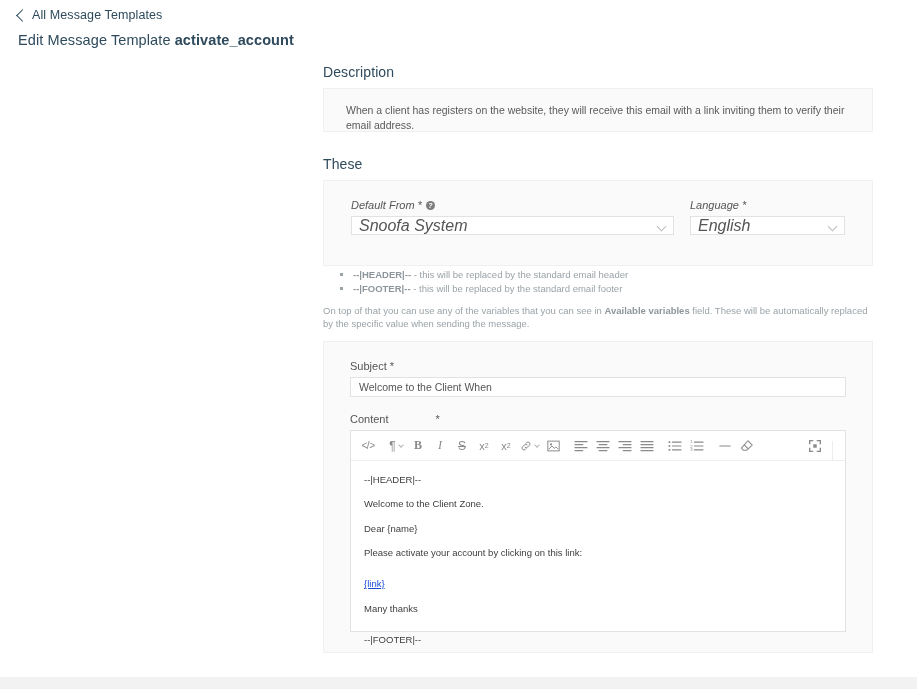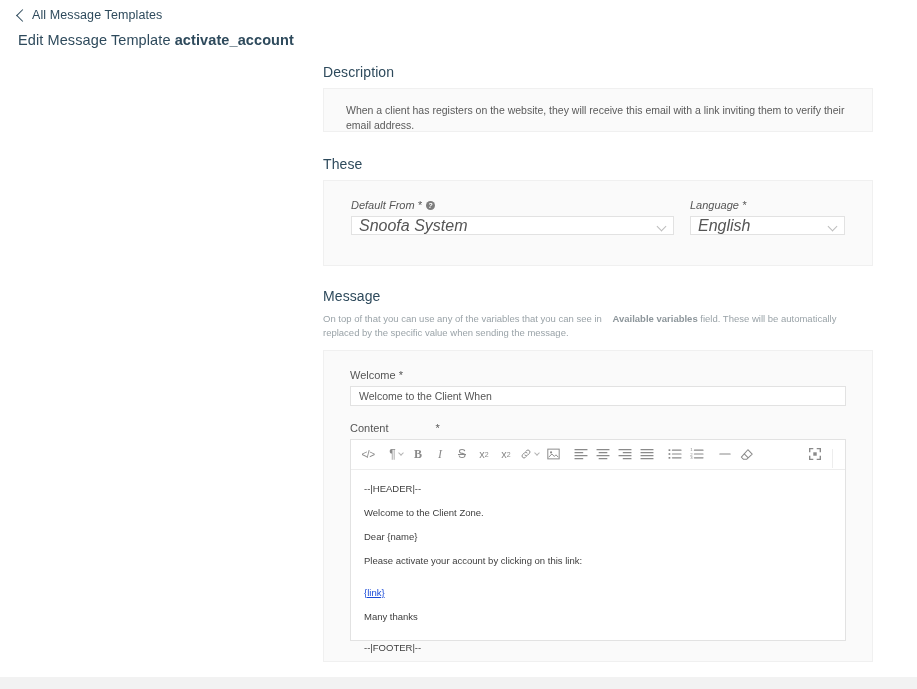--- a/index.html
+++ b/index.html
@@ -150,21 +150,21 @@
     line-height: 1.45;
   }
   .msg-list li b { color: #8d969b; }
   .msg-note {
     font-size: 9.5px;
     color: #9aa3a8;
     line-height: 1.45;
     margin: 8px 0 0 0;
     width: 545px;
   }
-  .msg-note b { color: #8d969b; margin-left: 8px; }
+  .msg-note b { color: #8d969b; }
 
   
   .panel-form {
     margin-top: 10px;
     padding: 18px 26px 20px 26px;
   }
 
   .input-box {
     background: #fff;
     border: 1px solid #e2e2e2;
@@ -298,29 +298,36 @@
         </div>
         <div class="select-box">
           <span>English</span>
           <span class="select-caret"></span>
         </div>
       </div>
 
     </div>
   </div>
 
-  <h2 class="section-title h-message">Message</h2>
+  <ul class="msg-list">
+    <li>
+      <b>--|HEADER|--</b><span> - this will be replaced by the standard email header</span>
+    </li>
+    <li>
+      <b>--|FOOTER|--</b><span> - this will be replaced by the standard email footer</span>
+    </li>
+  </ul>
   <p class="msg-note">
     <span>On top of that you can use any of the variables that you can see in </span><b>Available variables</b><span> field. These will be automatically replaced by the specific value when sending the message.</span>
   </p>
 
   <div class="panel panel-form">
 
     <div class="field-label">
-      <span>Welcome</span>
+      <span>Subject</span>
       <span class="req-star">*</span>
     </div>
     <div class="input-box">
       <span>Welcome to the Client When</span>
     </div>
 
     <div class="field-label label-content">
       <span>Content</span>
       <span class="req-star">*</span>
     </div>

